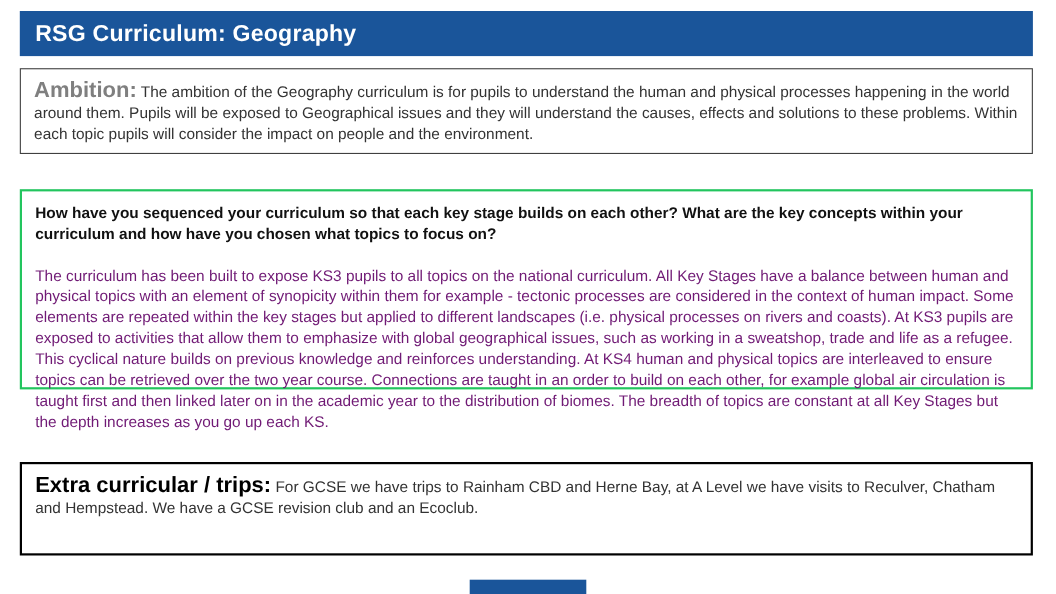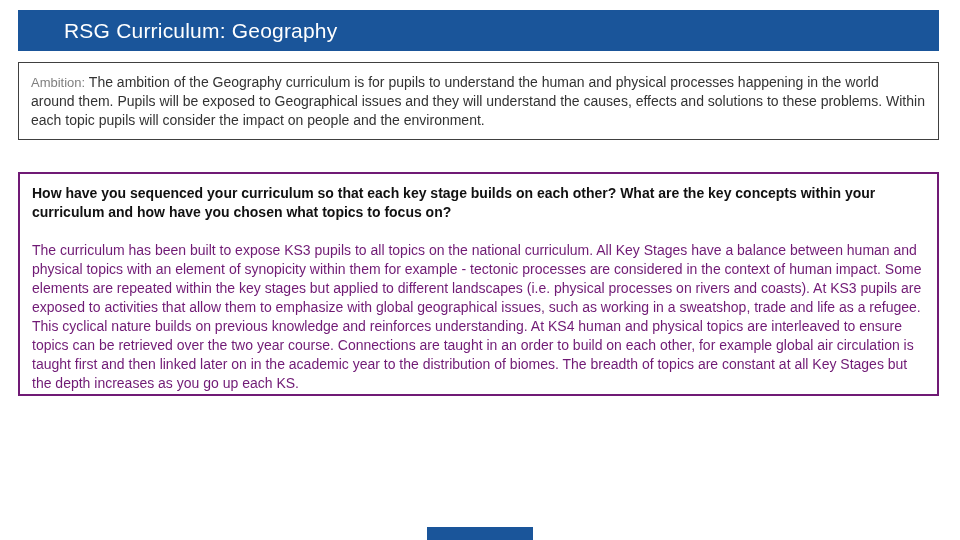--- a/index.html
+++ b/index.html
@@ -22,55 +22,54 @@
     width: 921px;
     height: 41px;
     background: #1a559a;
     display: flex;
     align-items: center;
     box-sizing: border-box;
   }
   .header-title {
     color: #ffffff;
     font-size: 21px;
-    font-weight: normal;
+    font-weight: bold;
     padding-left: 14px;
     letter-spacing: 0.2px;
-    margin-left: 32px;
   }
   .box {
     position: absolute;
     left: 18px;
     width: 921px;
     box-sizing: border-box;
     background: #ffffff;
     padding: 10px 12px;
     font-size: 14px;
     line-height: 19px;
     color: #333333;
   }
   .ambition-box {
     top: 62px;
     height: 78px;
     border: 1px solid #404040;
   }
   .question-box {
     top: 172px;
-    height: 224px;
-    border: 2px solid #701a75;
+    height: 182px;
+    border: 2px solid #22c55e;
   }
   .extra-box {
     top: 420px;
     height: 85px;
     border: 2px solid #000000;
   }
   .box p { margin: 0; }
   .inline-label {
-    font-weight: normal;
-    font-size: 13px;
+    font-weight: bold;
+    font-size: 20px;
   }
   .gray-label { color: #7f7f7f; }
   .black-label { color: #000000; }
   .question-text {
     font-weight: bold;
     color: #111111;
   }
   .answer-text {
     margin-top: 19px !important;
     color: #701a75;
@@ -95,16 +94,19 @@
 
   <div class="box ambition-box">
     <p><span class="inline-label gray-label">Ambition:</span> <span>The ambition of the Geography curriculum is for pupils to understand the human and physical processes happening in the world around them. Pupils will be exposed to Geographical issues and they will understand the causes, effects and solutions to these problems. Within each topic pupils will consider the impact on people and the environment.</span></p>
   </div>
 
   <div class="box question-box">
     <p class="question-text">How have you sequenced your curriculum so that each key stage builds on each other? What are the key concepts within your curriculum and how have you chosen what topics to focus on?</p>
     <p class="answer-text">The curriculum has been built to expose KS3 pupils to all topics on the national curriculum. All Key Stages have a balance between human and physical topics with an element of synopicity within them for example - tectonic processes are considered in the context of human impact. Some elements are repeated within the key stages but applied to different landscapes (i.e. physical processes on rivers and coasts). At KS3 pupils are exposed to activities that allow them to emphasize with global geographical issues, such as working in a sweatshop, trade and life as a refugee. This cyclical nature builds on previous knowledge and reinforces understanding. At KS4 human and physical topics are interleaved to ensure topics can be retrieved over the two year course. Connections are taught in an order to build on each other, for example global air circulation is taught first and then linked later on in the academic year to the distribution of biomes. The breadth of topics are constant at all Key Stages but the depth increases as you go up each KS.</p>
   </div>
 
+  <div class="box extra-box">
+    <p><span class="inline-label black-label">Extra curricular / trips:</span> <span>For GCSE we have trips to Rainham CBD and Herne Bay, at A Level we have visits to Reculver, Chatham and Hempstead.  We have a GCSE revision club and an Ecoclub.</span></p>
+  </div>
 
   <div class="accent-bar"></div>
 
 </div>
 
 </body></html>

